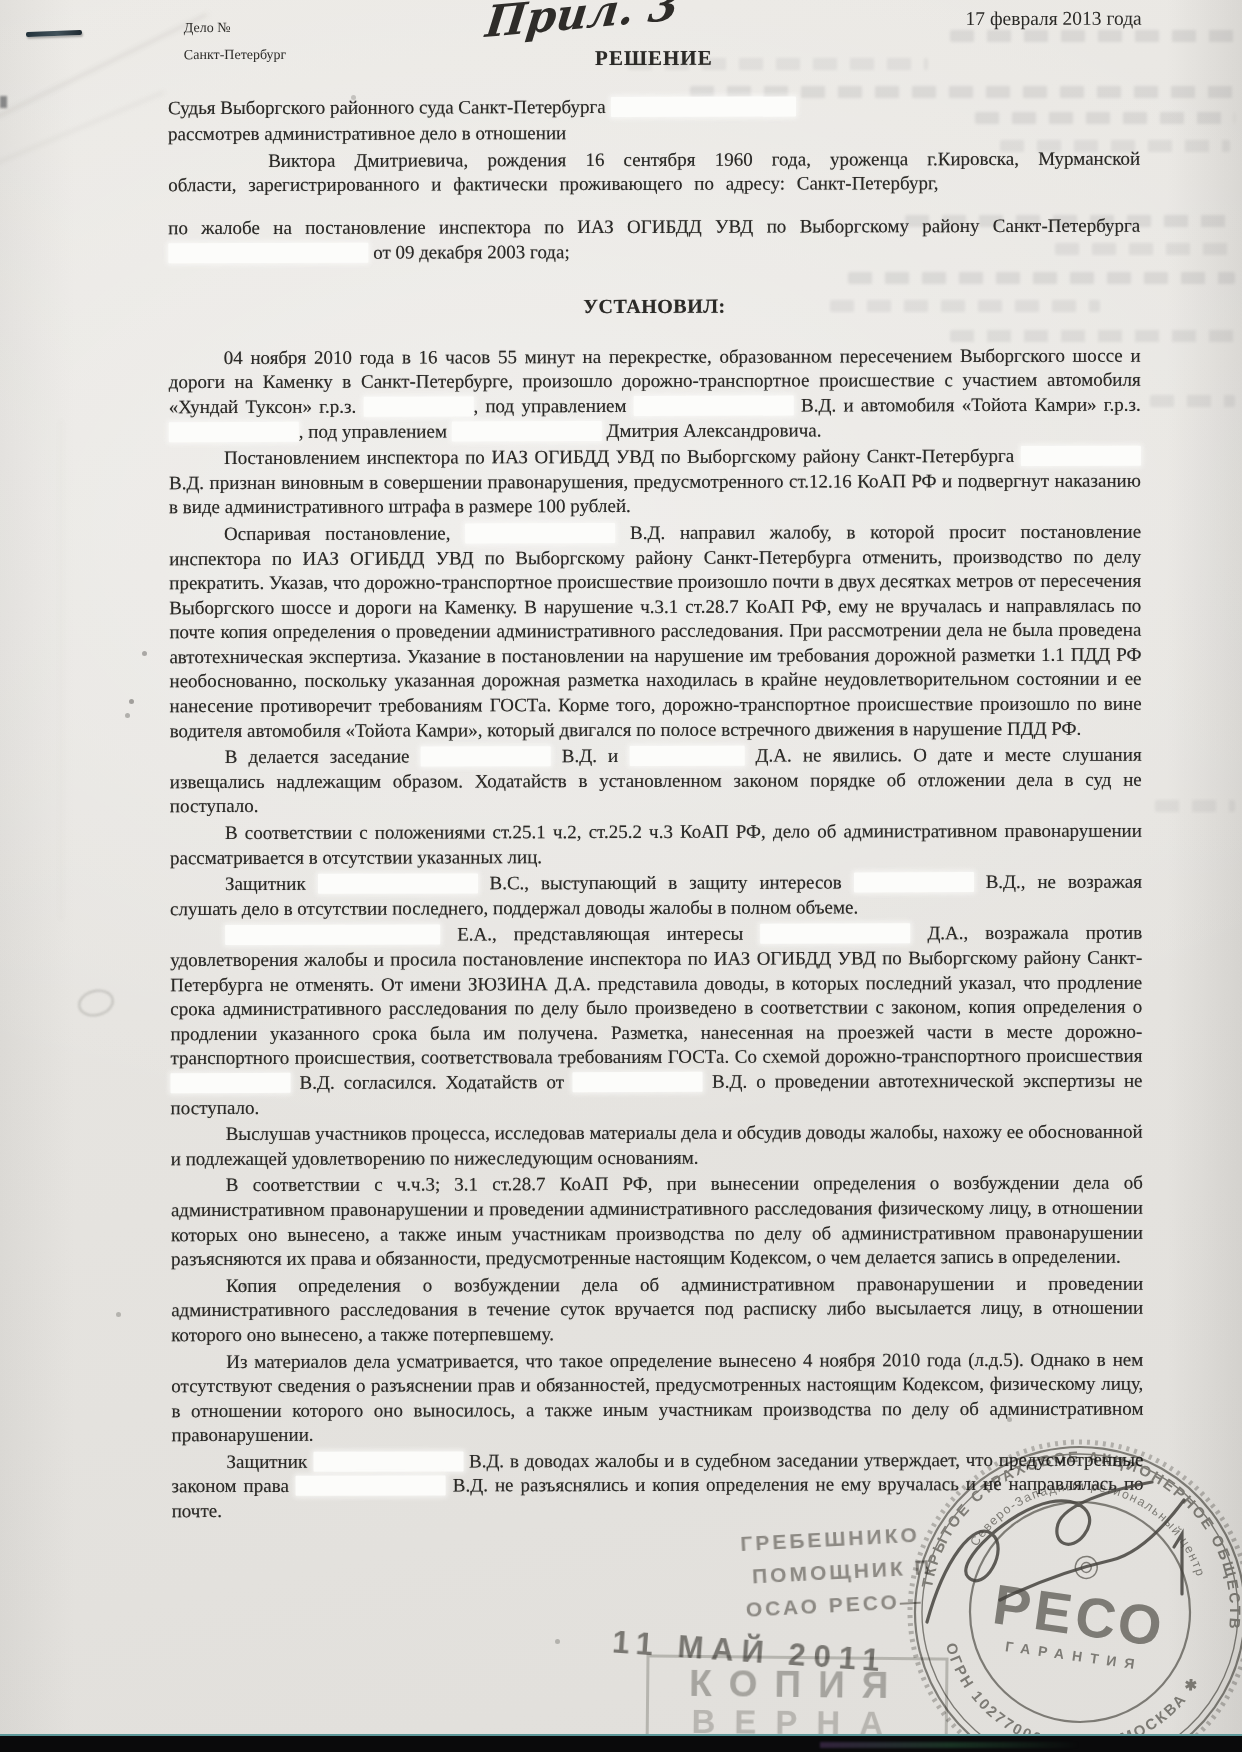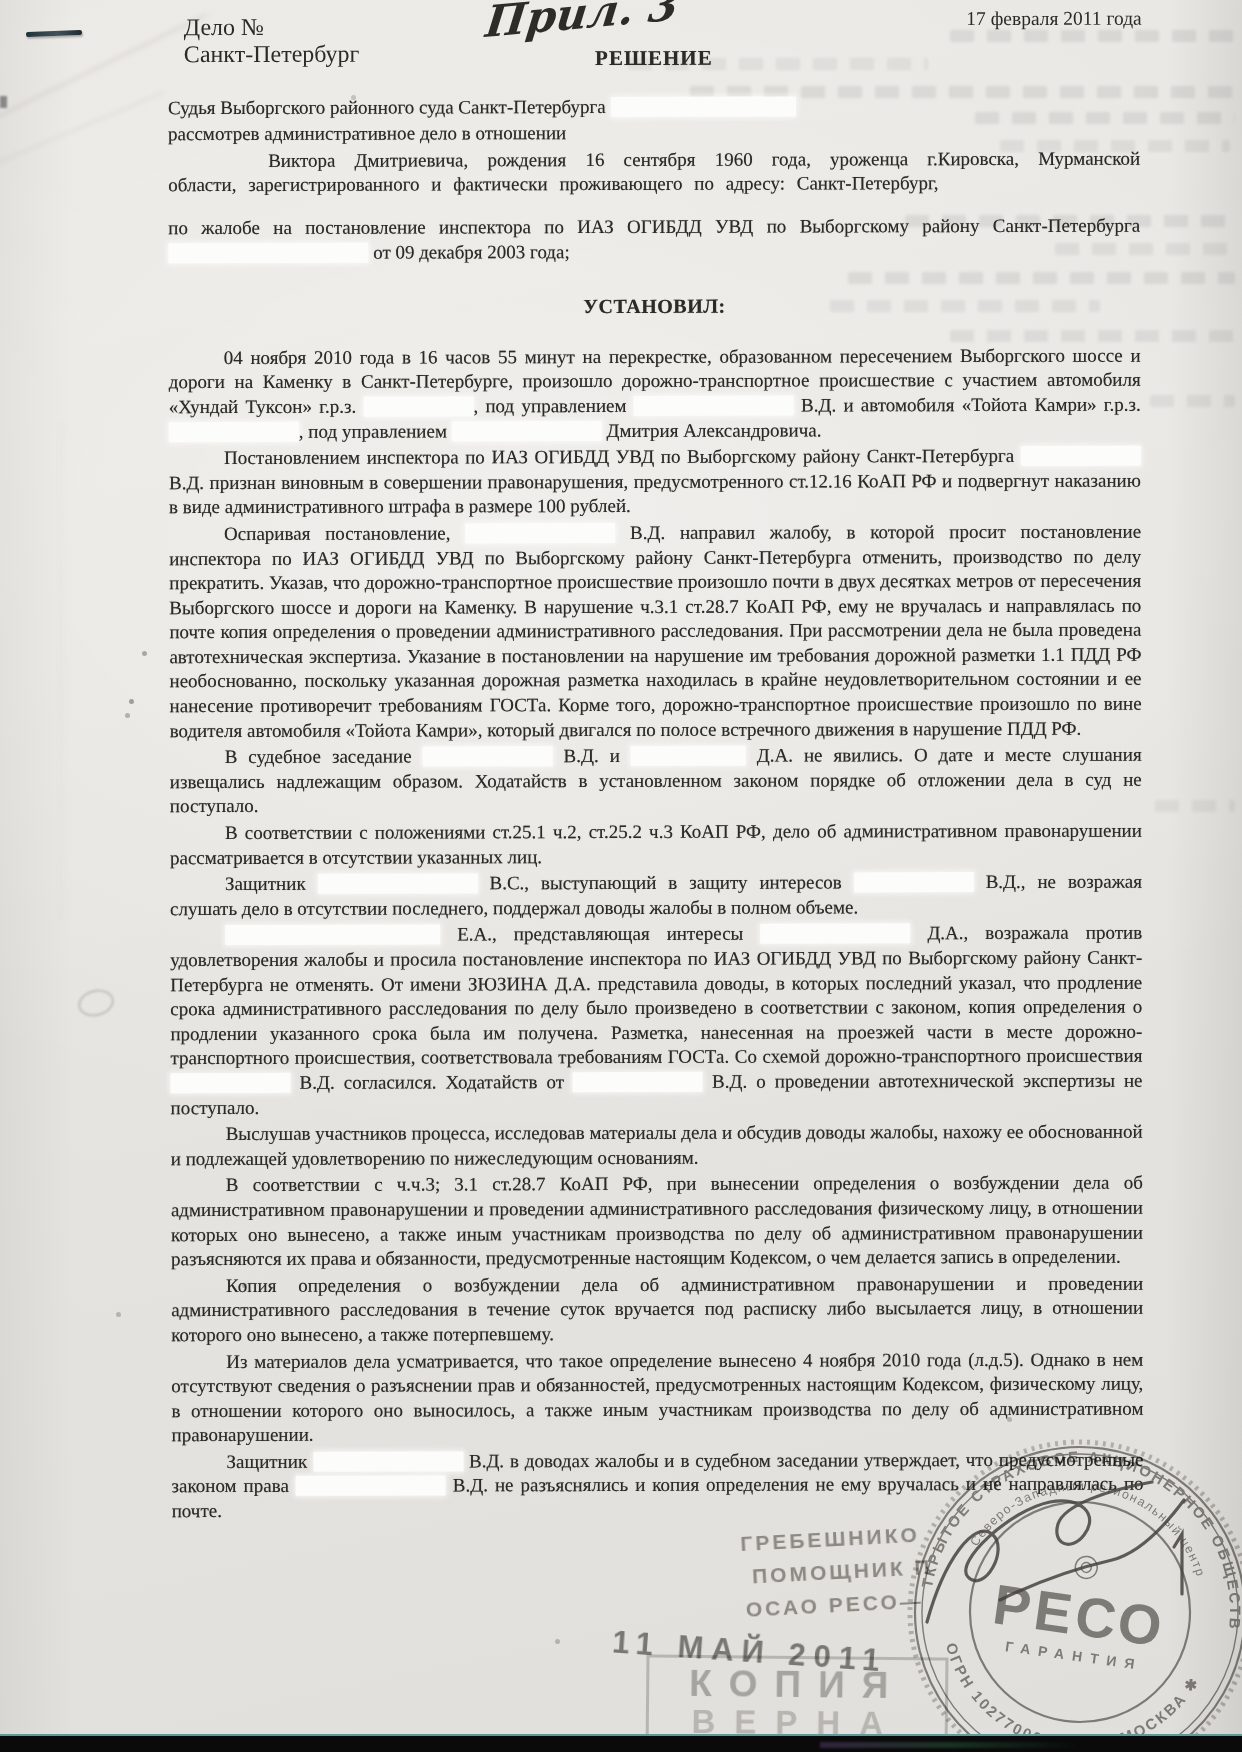--- a/index.html
+++ b/index.html
@@ -26,21 +26,21 @@
   .specks{position:absolute;left:0;top:0;width:3px;height:3px;border-radius:50%;background:transparent;
         box-shadow:130px 700px 0 1px rgba(70,68,64,0.45),126px 714px 0 1px rgba(70,68,64,0.35),
                    143px 652px 0 1px rgba(70,68,64,0.4),243px 1284px 0 1px rgba(70,68,64,0.35),
                    117px 1313px 0 1px rgba(70,68,64,0.3),556px 1640px 0 1px rgba(70,68,64,0.3),
                    352px 96px 0 1px rgba(70,68,64,0.25),1008px 1418px 0 1px rgba(70,68,64,0.3);}
   .ghost{position:absolute;height:12px;opacity:0.13;filter:blur(1.6px);border-radius:2px;
         background:repeating-linear-gradient(90deg,rgba(88,88,95,0.9) 0 24px,transparent 24px 37px);}
 
   
   .content{position:absolute;inset:0;transform:rotate(-0.15deg);}
-  .case-block{position:absolute;left:186px;top:13px;font-size:24px;line-height:27px;}
+  .case-block{position:absolute;left:186px;top:13px;font-size:14px;line-height:27px;}
   .handwritten{position:absolute;left:488px;top:-12px;font-size:43px;font-style:italic;font-weight:600;
         color:#2e2c29;transform:rotate(-5deg) skewX(-12deg);font-family:"DejaVu Serif",serif;}
   .doc-date{position:absolute;right:98px;top:9px;font-size:19.5px;}
 
   .column{position:absolute;left:170px;top:46px;width:972px;font-size:19px;line-height:24.6px;
         text-align:justify;text-shadow:0 0 0.7px rgba(50,48,44,0.55);}
   .doc-title{text-align:center;font-weight:700;font-size:21px;letter-spacing:1px;margin-bottom:24px;}
   .section-heading{text-align:center;font-weight:700;font-size:20px;letter-spacing:0.5px;margin:30px 0 26px;}
   .para{margin:2px 0 0;}
   .indent-std{text-indent:55px;}
@@ -112,36 +112,36 @@
   <div class="ghost" style="left:1150px;top:395px;width:85px;opacity:0.1;"></div>
   <div class="ghost" style="left:1155px;top:800px;width:80px;opacity:0.09;"></div>
 
   <div class="content">
 
     <div class="case-block">
       <div>Дело №</div>
       <div>Санкт-Петербург</div>
     </div>
     <div class="handwritten">Прил. 3</div>
-    <div class="doc-date">17 февраля 2011 года</div>
+    <div class="doc-date">17 февраля 2013 года</div>
 
     <div class="column">
       <div class="doc-title">РЕШЕНИЕ</div>
       <div>
           <p class="para"><span>Судья Выборгского районного суда Санкт-Петербурга </span><span class="redact" style="width: 185px;"></span></p>
           <p class="para"><span>рассмотрев административное дело в отношении</span></p>
           <p class="para indent-wide wide-spacing"><span>Виктора Дмитриевича, рождения 16 сентября 1960 года, уроженца г.Кировска, Мурманской области, зарегистрированного и фактически проживающего по адресу: Санкт-Петербург,</span></p>
           <p class="para gap-before"><span>по жалобе на постановление инспектора по ИАЗ ОГИБДД УВД по Выборгскому району Санкт-Петербурга </span><span class="redact" style="width: 200px;"></span><span> от 09 декабря 2003 года;</span></p>
         </div>
       <div class="section-heading">УСТАНОВИЛ:</div>
       <div>
           <p class="para indent-std"><span>04 ноября 2010 года в 16 часов 55 минут на перекрестке, образованном пересечением Выборгского шоссе и дороги на Каменку в Санкт-Петербурге, произошло дорожно-транспортное происшествие с участием автомобиля «Хундай Туксон» г.р.з. </span><span class="redact" style="width: 110px;"></span><span>, под управлением </span><span class="redact" style="width: 160px;"></span><span> В.Д. и автомобиля «Тойота Камри» г.р.з. </span><span class="redact" style="width: 130px;"></span><span>, под управлением </span><span class="redact" style="width: 150px;"></span><span> Дмитрия Александровича.</span></p>
           <p class="para indent-std"><span>Постановлением инспектора по ИАЗ ОГИБДД УВД по Выборгскому району Санкт-Петербурга </span><span class="redact" style="width: 120px;"></span><span> В.Д. признан виновным в совершении правонарушения, предусмотренного ст.12.16 КоАП РФ и подвергнут наказанию в виде административного штрафа в размере 100 рублей.</span></p>
           <p class="para indent-std"><span>Оспаривая постановление, </span><span class="redact" style="width: 150px;"></span><span> В.Д. направил жалобу, в которой просит постановление инспектора по ИАЗ ОГИБДД УВД по Выборгскому району Санкт-Петербурга отменить, производство по делу прекратить. Указав, что дорожно-транспортное происшествие произошло почти в двух десятках метров от пересечения Выборгского шоссе и дороги на Каменку. В нарушение ч.3.1 ст.28.7 КоАП РФ, ему не  вручалась и направлялась по почте копия определения о проведении административного расследования. При рассмотрении дела не была проведена автотехническая экспертиза. Указание в постановлении на нарушение им требования дорожной разметки 1.1 ПДД РФ необоснованно, поскольку указанная дорожная разметка находилась в крайне неудовлетворительном состоянии и ее нанесение противоречит требованиям ГОСТа. Корме того, дорожно-транспортное происшествие произошло по вине водителя автомобиля «Тойота Камри», который двигался по полосе встречного движения в нарушение ПДД РФ.</span></p>
-          <p class="para indent-std"><span>В судебное заседание </span><span class="redact" style="width: 130px;"></span><span> В.Д. и </span><span class="redact" style="width: 115px;"></span><span> Д.А. не явились. О дате и месте слушания извещались надлежащим образом. Ходатайств в установленном законом порядке об отложении дела в суд не поступало.</span></p>
+          <p class="para indent-std"><span>В делается заседание </span><span class="redact" style="width: 130px;"></span><span> В.Д. и </span><span class="redact" style="width: 115px;"></span><span> Д.А. не явились. О дате и месте слушания извещались надлежащим образом. Ходатайств в установленном законом порядке об отложении дела в суд не поступало.</span></p>
           <p class="para indent-std"><span>В соответствии с положениями ст.25.1 ч.2, ст.25.2 ч.3 КоАП РФ, дело об административном правонарушении рассматривается в отсутствии указанных лиц.</span></p>
           <p class="para indent-std"><span>Защитник </span><span class="redact" style="width: 160px;"></span><span> В.С., выступающий в защиту интересов </span><span class="redact" style="width: 120px;"></span><span> В.Д., не возражая слушать дело в отсутствии последнего,  поддержал доводы жалобы в полном объеме.</span></p>
           <p class="para indent-std"><span class="redact" style="width: 215px;"></span><span> Е.А., представляющая интересы </span><span class="redact" style="width: 150px;"></span><span> Д.А., возражала против удовлетворения жалобы и просила постановление инспектора по ИАЗ ОГИБДД УВД по Выборгскому району Санкт-Петербурга не отменять.  От имени ЗЮЗИНА Д.А. представила  доводы, в которых последний указал, что продление срока административного расследования по делу было произведено в соответствии с законом, копия определения о продлении указанного срока была им получена. Разметка, нанесенная на проезжей части в месте дорожно-транспортного происшествия, соответствовала требованиям ГОСТа. Со схемой дорожно-транспортного происшествия </span><span class="redact" style="width: 120px;"></span><span> В.Д. согласился. Ходатайств от </span><span class="redact" style="width: 130px;"></span><span> В.Д. о проведении автотехнической экспертизы не поступало.</span></p>
           <p class="para indent-std"><span>Выслушав участников процесса, исследовав материалы дела и обсудив доводы жалобы, нахожу ее обоснованной и  подлежащей удовлетворению по нижеследующим основаниям.</span></p>
           <p class="para indent-std"><span>В соответствии с ч.ч.3; 3.1 ст.28.7 КоАП РФ, при вынесении определения о возбуждении дела об административном правонарушении и проведении административного расследования физическому лицу, в отношении которых оно вынесено, а также иным участникам производства по делу об административном правонарушении разъясняются их права и обязанности, предусмотренные настоящим Кодексом, о чем делается запись в определении.</span></p>
           <p class="para indent-std"><span>Копия определения о возбуждении дела об административном правонарушении и проведении административного расследования в течение суток вручается под расписку либо высылается лицу, в отношении которого оно вынесено, а также потерпевшему.</span></p>
           <p class="para indent-std"><span>Из материалов дела усматривается, что такое определение вынесено 4 ноября 2010 года (л.д.5). Однако в нем отсутствуют сведения о разъяснении прав и обязанностей, предусмотренных настоящим Кодексом, физическому лицу, в отношении которого оно выносилось, а также иным участникам производства по делу об административном правонарушении.</span></p>
           <p class="para indent-std"><span>Защитник </span><span class="redact" style="width: 150px;"></span><span> В.Д. в доводах жалобы и в судебном заседании утверждает, что предусмотренные законом права </span><span class="redact" style="width: 150px;"></span><span> В.Д. не разъяснялись и  копия определения не ему вручалась и не  направлялась по почте.</span></p>
         </div>
     </div>

